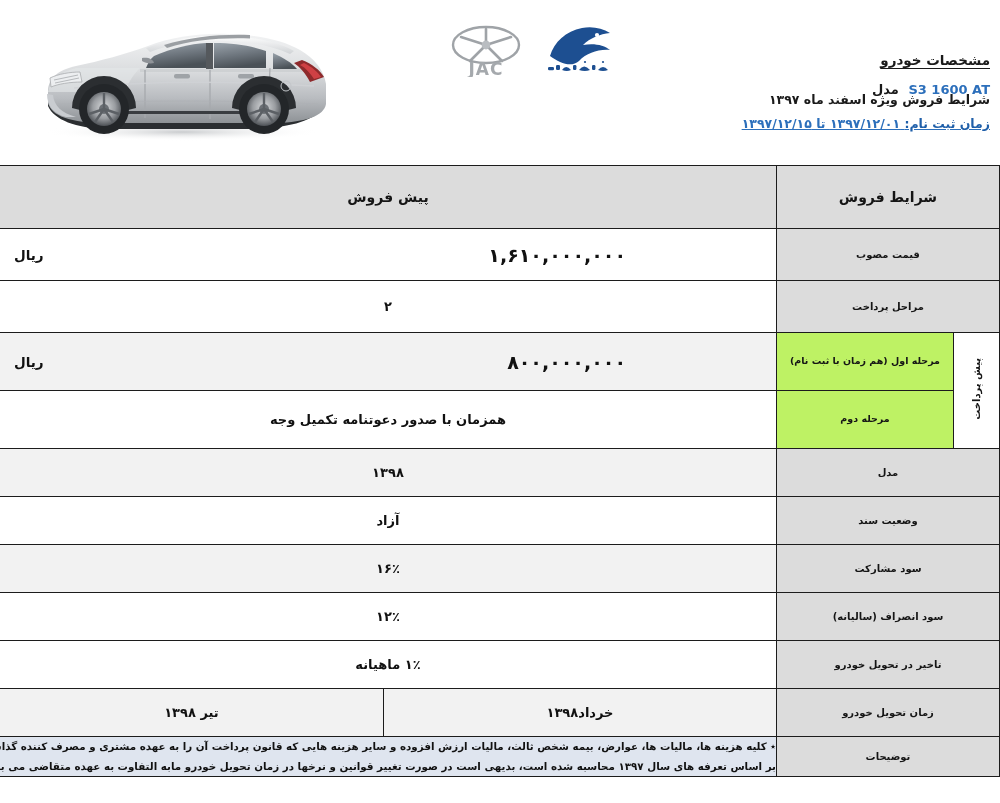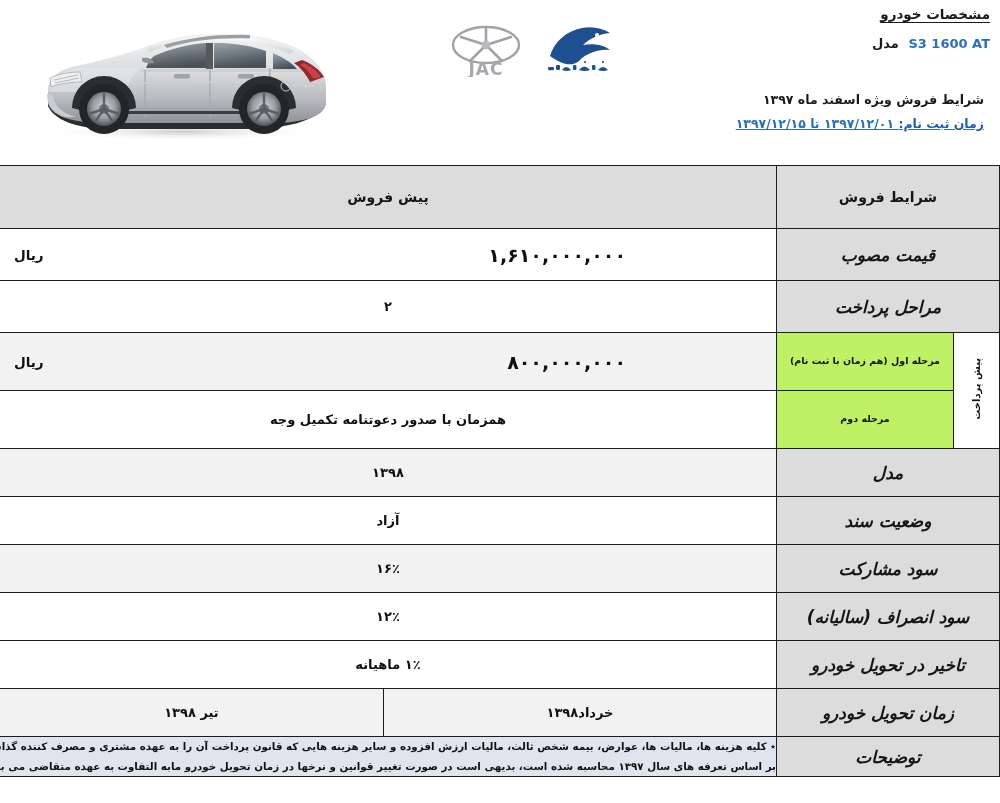--- a/index.html
+++ b/index.html
@@ -54,34 +54,35 @@
   }
   .spec-title {
     font-size: 13.5px;
     font-weight: bold;
     color: #1a1a1a;
     text-decoration: underline;
     text-underline-offset: 3px;
     letter-spacing: 0;
     white-space: nowrap;
     text-align: right;
+    margin-top: 46px;
   }
   .spec-model-row {
     margin-top: 14px;
     font-size: 13px;
     font-weight: bold;
     white-space: nowrap;
     text-align: right;
   }
   .spec-model-label { color: #1a1a1a; }
   .spec-model-value { color: #2c6fbb; font-weight: 600; margin-left: 5px; }
 
   .offer-block {
     position: absolute;
-    right: 16px; top: 92px;
+    right: 10px; top: 92px;
     direction: rtl;
     text-align: right;
   }
   .offer-title {
     font-size: 12.5px;
     font-weight: bold;
     color: #1a1a1a;
     white-space: nowrap;
   }
   .offer-dates {
@@ -116,23 +117,22 @@
   .hdr-main {
     background: #dcdcdc;
     font-weight: bold;
     font-size: 14px;
     color: #151515;
     height: 63px;
   }
   .lbl-cell {
     background: #dcdcdc;
     font-weight: bold;
-    font-size: 17px;
+    font-size: 10px;
     color: #151515;
-    font-style: italic;
   }
   .lbl-cell-sm {
     background: #bef264;
     font-weight: bold;
     font-size: 9.5px;
     color: #151515;
     line-height: 1.3;
     padding: 2px 3px;
   }
   .val-cell {

